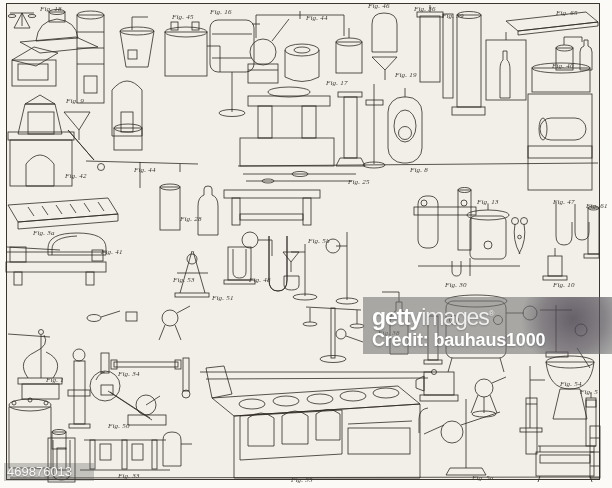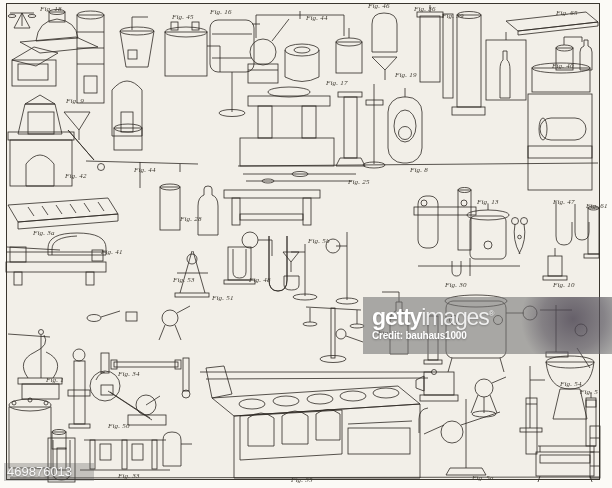--- a/index.html
+++ b/index.html
@@ -16,21 +16,21 @@
              letter-spacing:.2px;white-space:nowrap;}
   .wm-bar{position:absolute;left:363px;top:297px;width:249px;height:57px;box-sizing:border-box;
           padding:5px 0 0 9px;color:#fff;font-family:"Liberation Sans",sans-serif;
           background:radial-gradient(circle 52px at 210px 22px, rgba(48,38,58,.55), rgba(48,38,58,.30) 60%, rgba(48,38,58,0) 100%),
                      rgba(118,118,118,.60);}
   .wm-brand{font-size:24px;line-height:23px;letter-spacing:-1.2px;transform:scaleX(.96);
             transform-origin:left;text-shadow:0 1px 2px rgba(40,40,40,.35);}
   .wm-brand .b{font-weight:bold}
   .wm-brand .l{font-weight:normal;opacity:.82}
   .wm-reg{font-size:8px;vertical-align:9px;opacity:.85;letter-spacing:0;}
-  .wm-credit{font-size:10px;font-weight:bold;margin-top:2px;letter-spacing:-.2px;
+  .wm-credit{font-size:18px;font-weight:bold;margin-top:2px;letter-spacing:-.2px;
              text-shadow:0 1px 2px rgba(40,40,40,.35);}
   .asset-id{position:absolute;left:4px;top:463px;padding:1px 22px 2px 3px;
             font:13px "Liberation Sans",sans-serif;color:rgba(255,255,255,.93);
             background:rgba(90,90,90,.30);text-shadow:0 1px 2px rgba(0,0,0,.45);}
 </style>
 </head>
 <body>
 
 <div class="stage">
   <div class="plate"></div>

